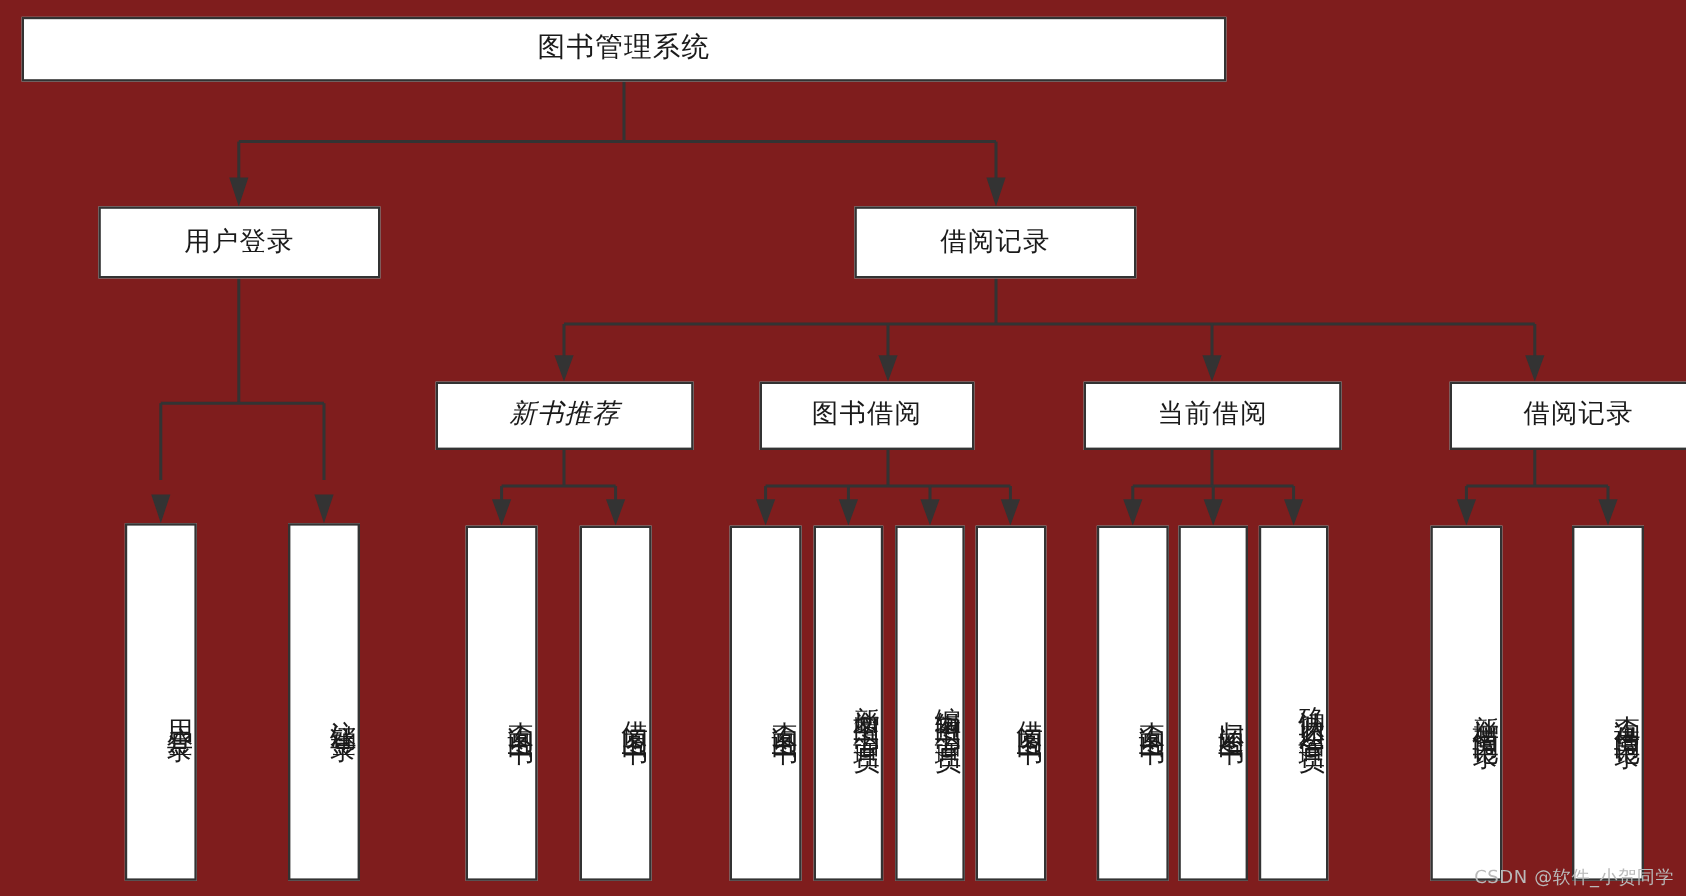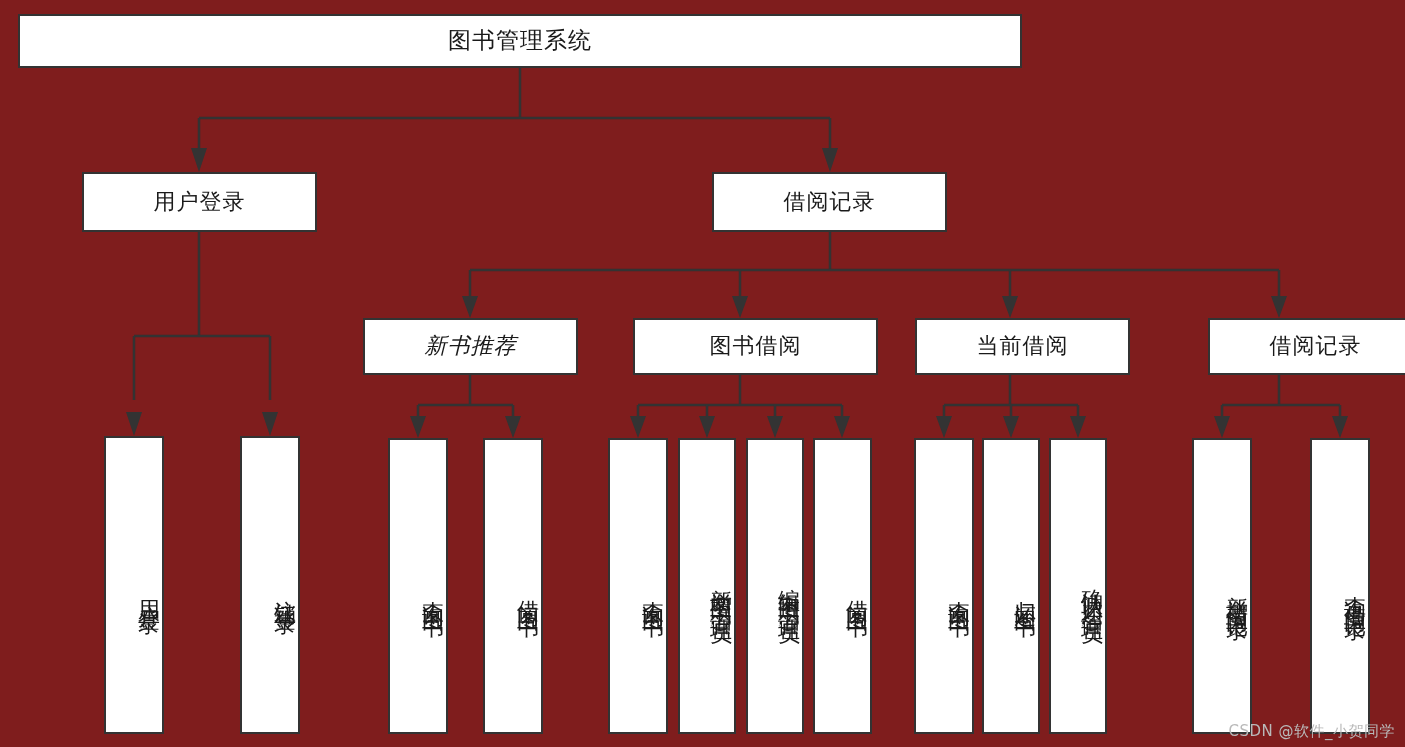--- a/index.html
+++ b/index.html
@@ -138,23 +138,23 @@
   </svg>
 
   <div class="node horizontal root" style="left:18px; top:14px; width:1004px; height:54px;">图书管理系统</div>
 
   <div class="node horizontal" style="left:82px; top:172px; width:235px; height:60px;">用户登录</div>
 
   <div class="node horizontal" style="left:712px; top:172px; width:235px; height:60px;">借阅记录</div>
 
   <div class="node horizontal" style="left:363px; top:318px; width:215px; height:57px;font-style:italic;">新书推荐</div>
 
-  <div class="node horizontal" style="left:633px; top:318px; width:245px; height:57px;">图书借阅</div>
+  <div class="node horizontal" style="left:633px; top:318px; width:179px; height:57px;">图书借阅</div>
 
-  <div class="node horizontal" style="left:903px; top:318px; width:215px; height:57px;margin-left:12px;">当前借阅</div>
+  <div class="node horizontal" style="left:903px; top:318px; width:215px; height:57px;">当前借阅</div>
 
   <div class="node horizontal" style="left:1172px; top:318px; width:215px; height:57px;margin-left:36px;">借阅记录</div>
 
   <div class="node vertical" style="left:104px; top:436px; width:60px; height:298px;">用户登录</div>
 
   <div class="node vertical" style="left:240px; top:436px; width:60px; height:298px;">注销登录</div>
 
   <div class="node vertical" style="left:388px; top:438px; width:60px; height:296px;">查询图书</div>
 
   <div class="node vertical" style="left:483px; top:438px; width:60px; height:296px;">借阅图书</div>

